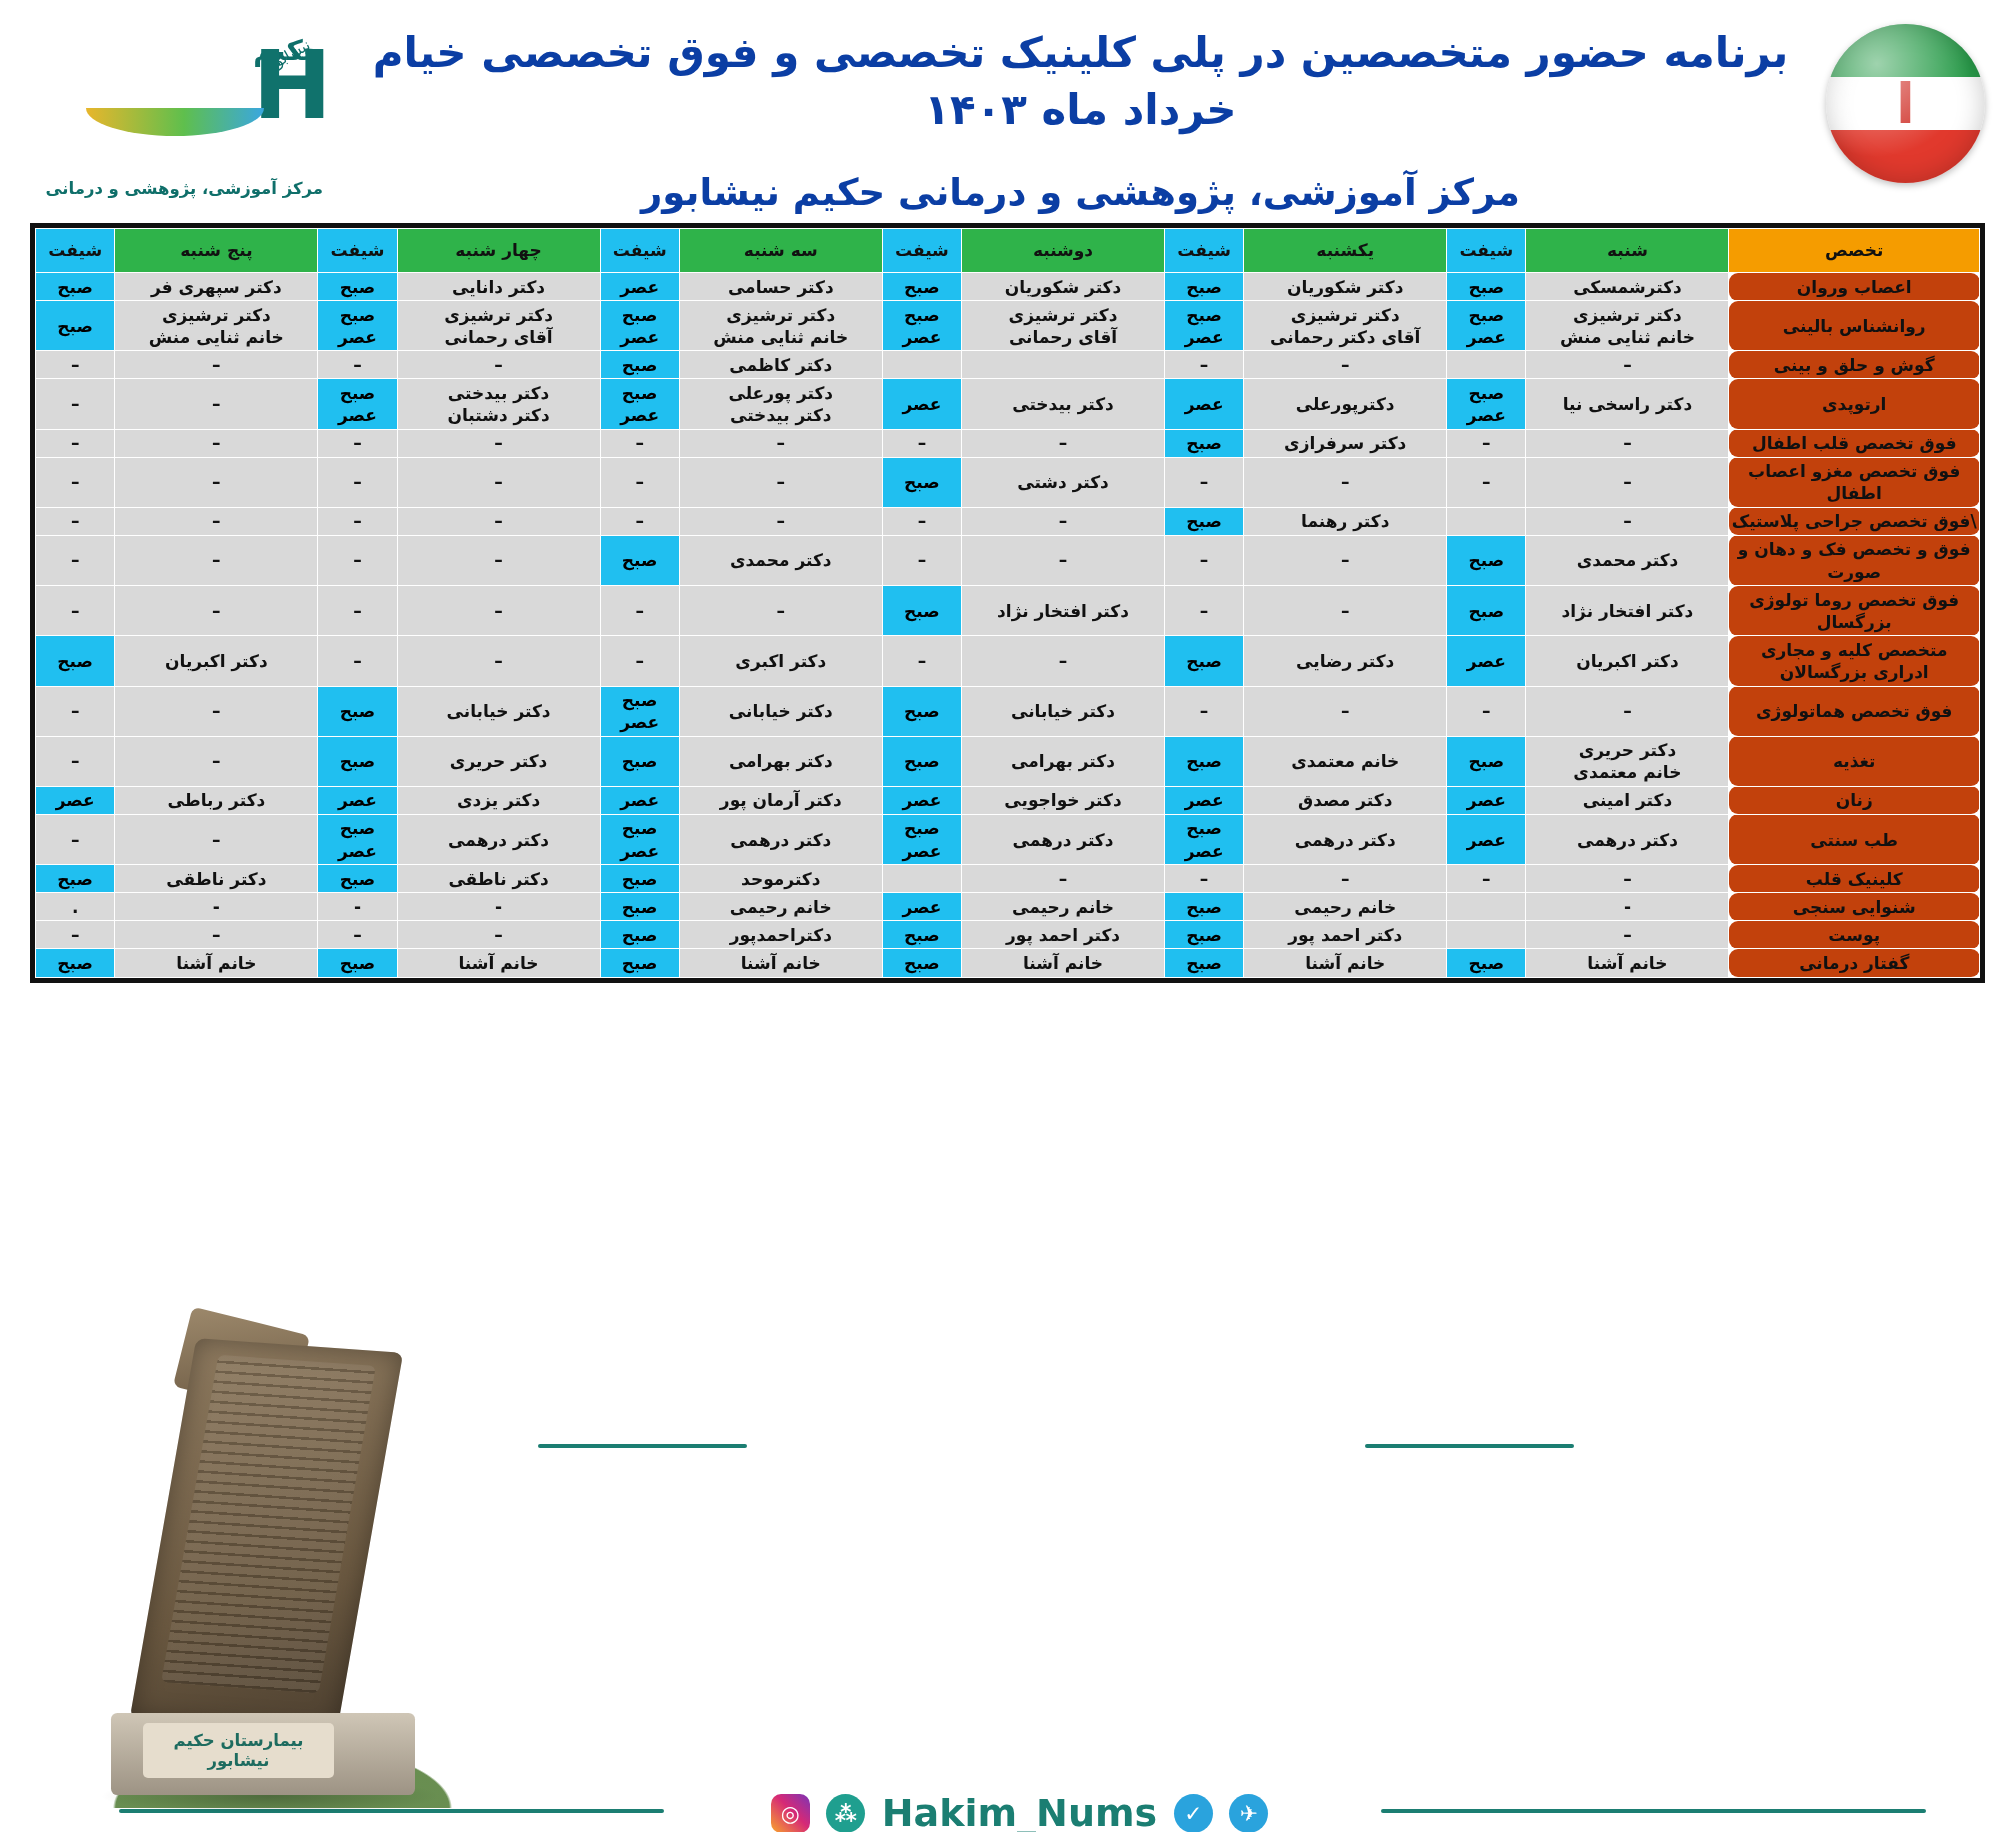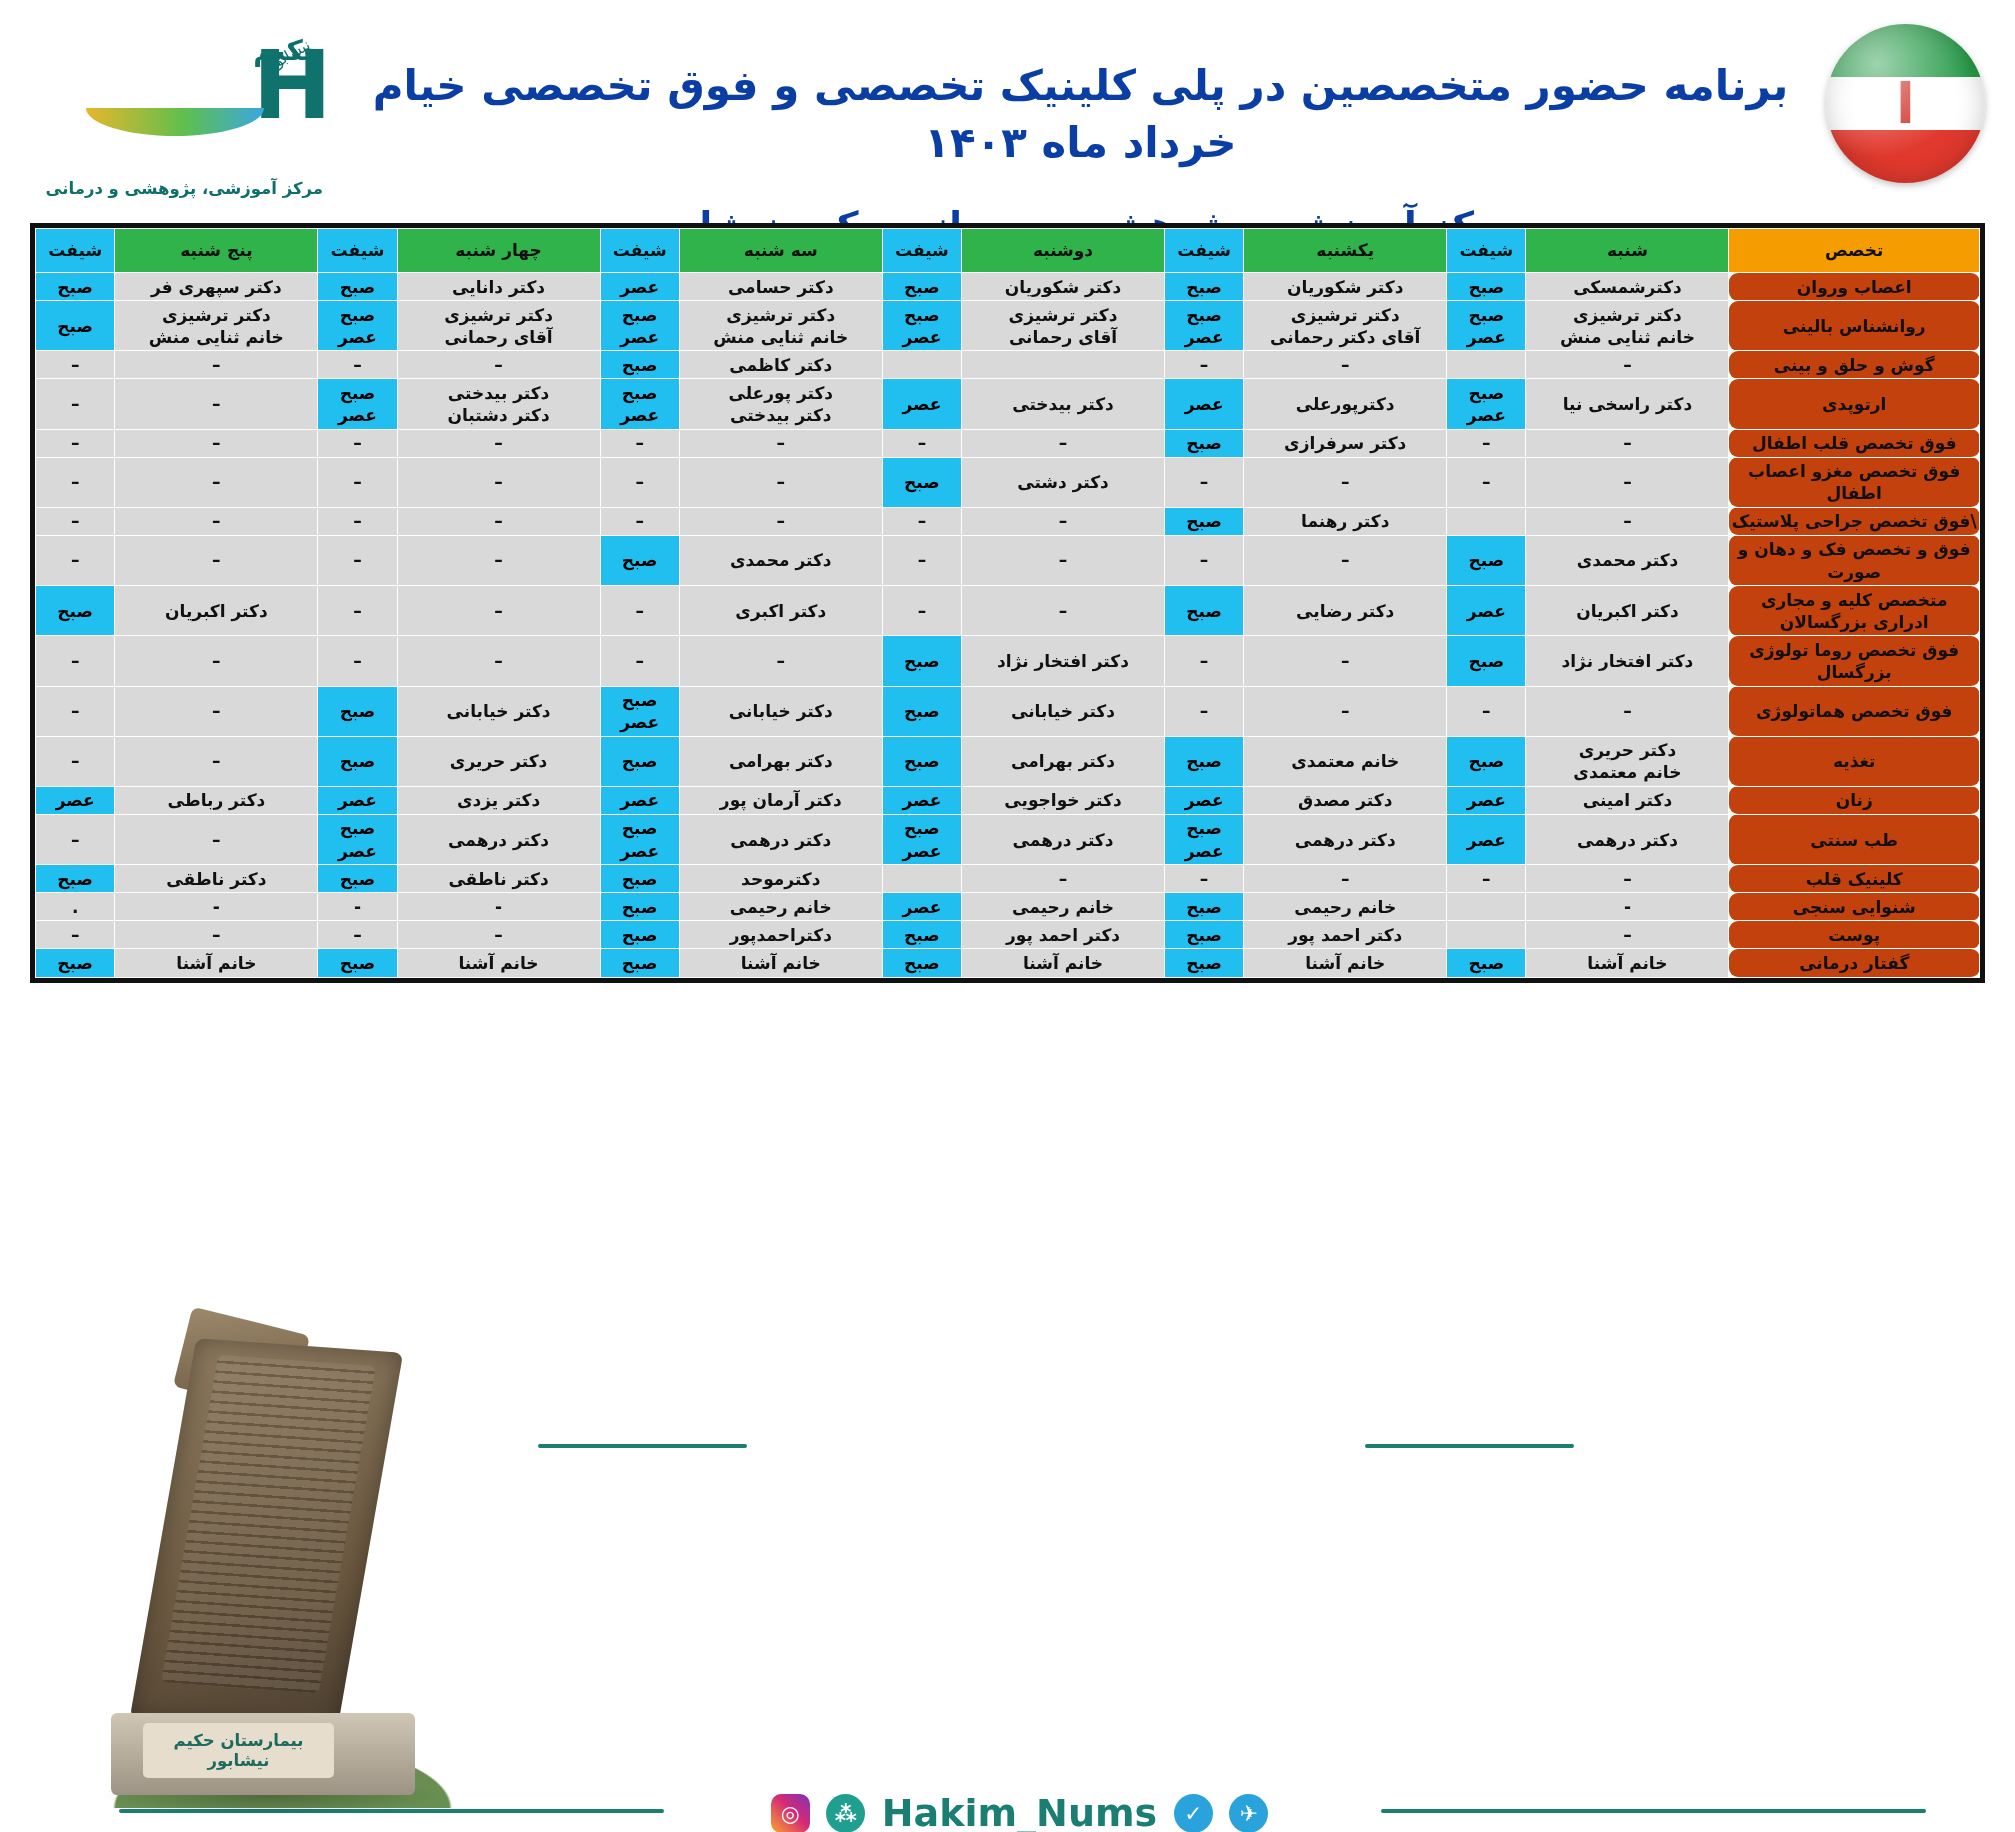--- a/index.html
+++ b/index.html
@@ -45,21 +45,20 @@
     position: absolute; inset: 0;
     background: radial-gradient(circle at 32% 25%, rgba(255,255,255,.55), rgba(255,255,255,0) 58%);
   }
   .title-block {
     position: absolute;
     top: 25px;
     right: 209px;
     left: 355px;
     text-align: center;
     color: #0d3fa0;
-    margin-top: 33px;
   }
   .title-main {
     font-size: 42px;
     font-weight: bold;
     line-height: 1.35;
     color: #0b3ea4;
     letter-spacing: -0.6px;
   }
   .title-sub {
     margin-top: 33px;
@@ -513,48 +512,48 @@
             <td class="doc col-doc">–</td>
             <td class="shift col-shift">–</td>
             <td class="doc col-doc">دکتر محمدی</td>
             <td class="shift col-shift on">صبح</td>
             <td class="doc col-doc">–</td>
             <td class="shift col-shift">–</td>
             <td class="doc col-doc">–</td>
             <td class="shift col-shift">–</td>
           </tr>
           <tr>
+            <td class="spec col-spec">فوق تخصص روما تولوژی بزرگسال</td>
+            <td class="doc col-doc">دکتر افتخار نژاد</td>
+            <td class="shift col-shift on">صبح</td>
+            <td class="doc col-doc">–</td>
+            <td class="shift col-shift">–</td>
+            <td class="doc col-doc">دکتر افتخار نژاد</td>
+            <td class="shift col-shift on">صبح</td>
+            <td class="doc col-doc">–</td>
+            <td class="shift col-shift">–</td>
+            <td class="doc col-doc">–</td>
+            <td class="shift col-shift">–</td>
+            <td class="doc col-doc">–</td>
+            <td class="shift col-shift">–</td>
+          </tr>
+          <tr>
             <td class="spec col-spec">متخصص کلیه و مجاری ادراری بزرگسالان</td>
             <td class="doc col-doc">دکتر اکبریان</td>
             <td class="shift col-shift on">عصر</td>
             <td class="doc col-doc">دکتر رضایی</td>
             <td class="shift col-shift on">صبح</td>
             <td class="doc col-doc">–</td>
             <td class="shift col-shift">–</td>
             <td class="doc col-doc">دکتر اکبری</td>
             <td class="shift col-shift">–</td>
             <td class="doc col-doc">–</td>
             <td class="shift col-shift">–</td>
             <td class="doc col-doc">دکتر اکبریان</td>
             <td class="shift col-shift on">صبح</td>
-          </tr>
-          <tr>
-            <td class="spec col-spec">فوق تخصص روما تولوژی بزرگسال</td>
-            <td class="doc col-doc">دکتر افتخار نژاد</td>
-            <td class="shift col-shift on">صبح</td>
-            <td class="doc col-doc">–</td>
-            <td class="shift col-shift">–</td>
-            <td class="doc col-doc">دکتر افتخار نژاد</td>
-            <td class="shift col-shift on">صبح</td>
-            <td class="doc col-doc">–</td>
-            <td class="shift col-shift">–</td>
-            <td class="doc col-doc">–</td>
-            <td class="shift col-shift">–</td>
-            <td class="doc col-doc">–</td>
-            <td class="shift col-shift">–</td>
           </tr>
           <tr>
             <td class="spec col-spec">فوق تخصص هماتولوژی</td>
             <td class="doc col-doc">–</td>
             <td class="shift col-shift">–</td>
             <td class="doc col-doc">–</td>
             <td class="shift col-shift">–</td>
             <td class="doc col-doc">دکتر خیابانی</td>
             <td class="shift col-shift on">صبح</td>
             <td class="doc col-doc">دکتر خیابانی</td>

